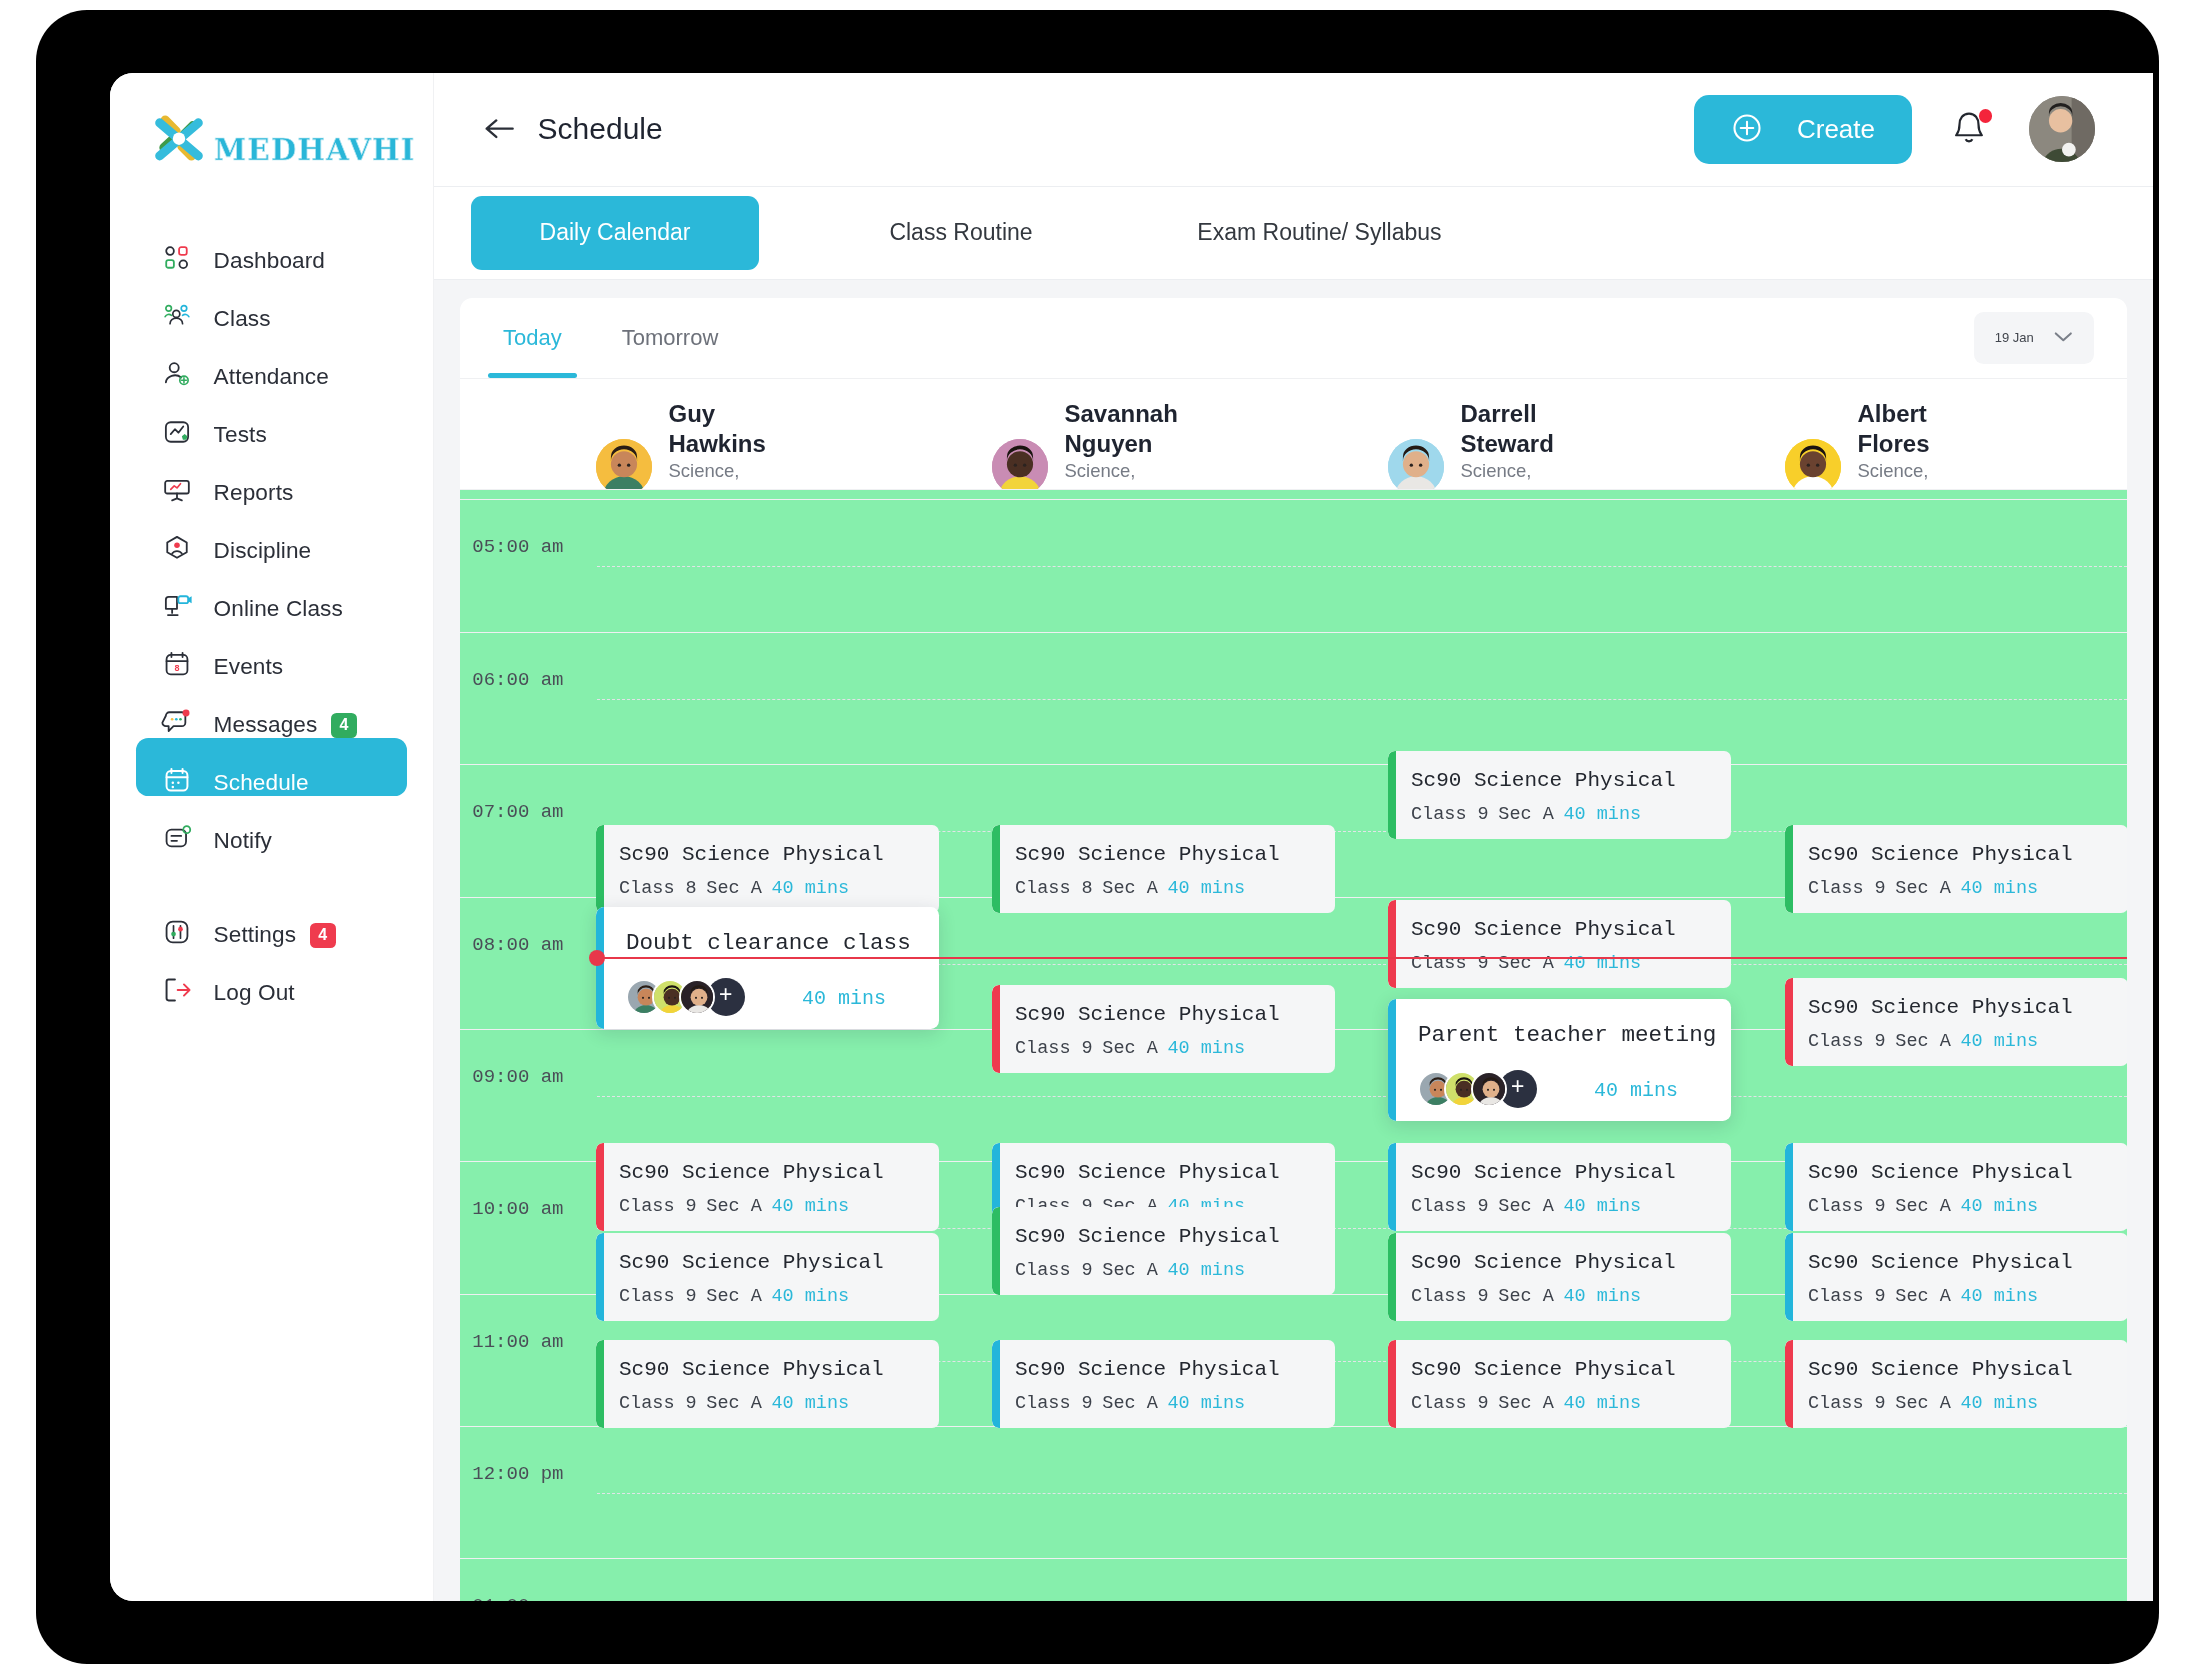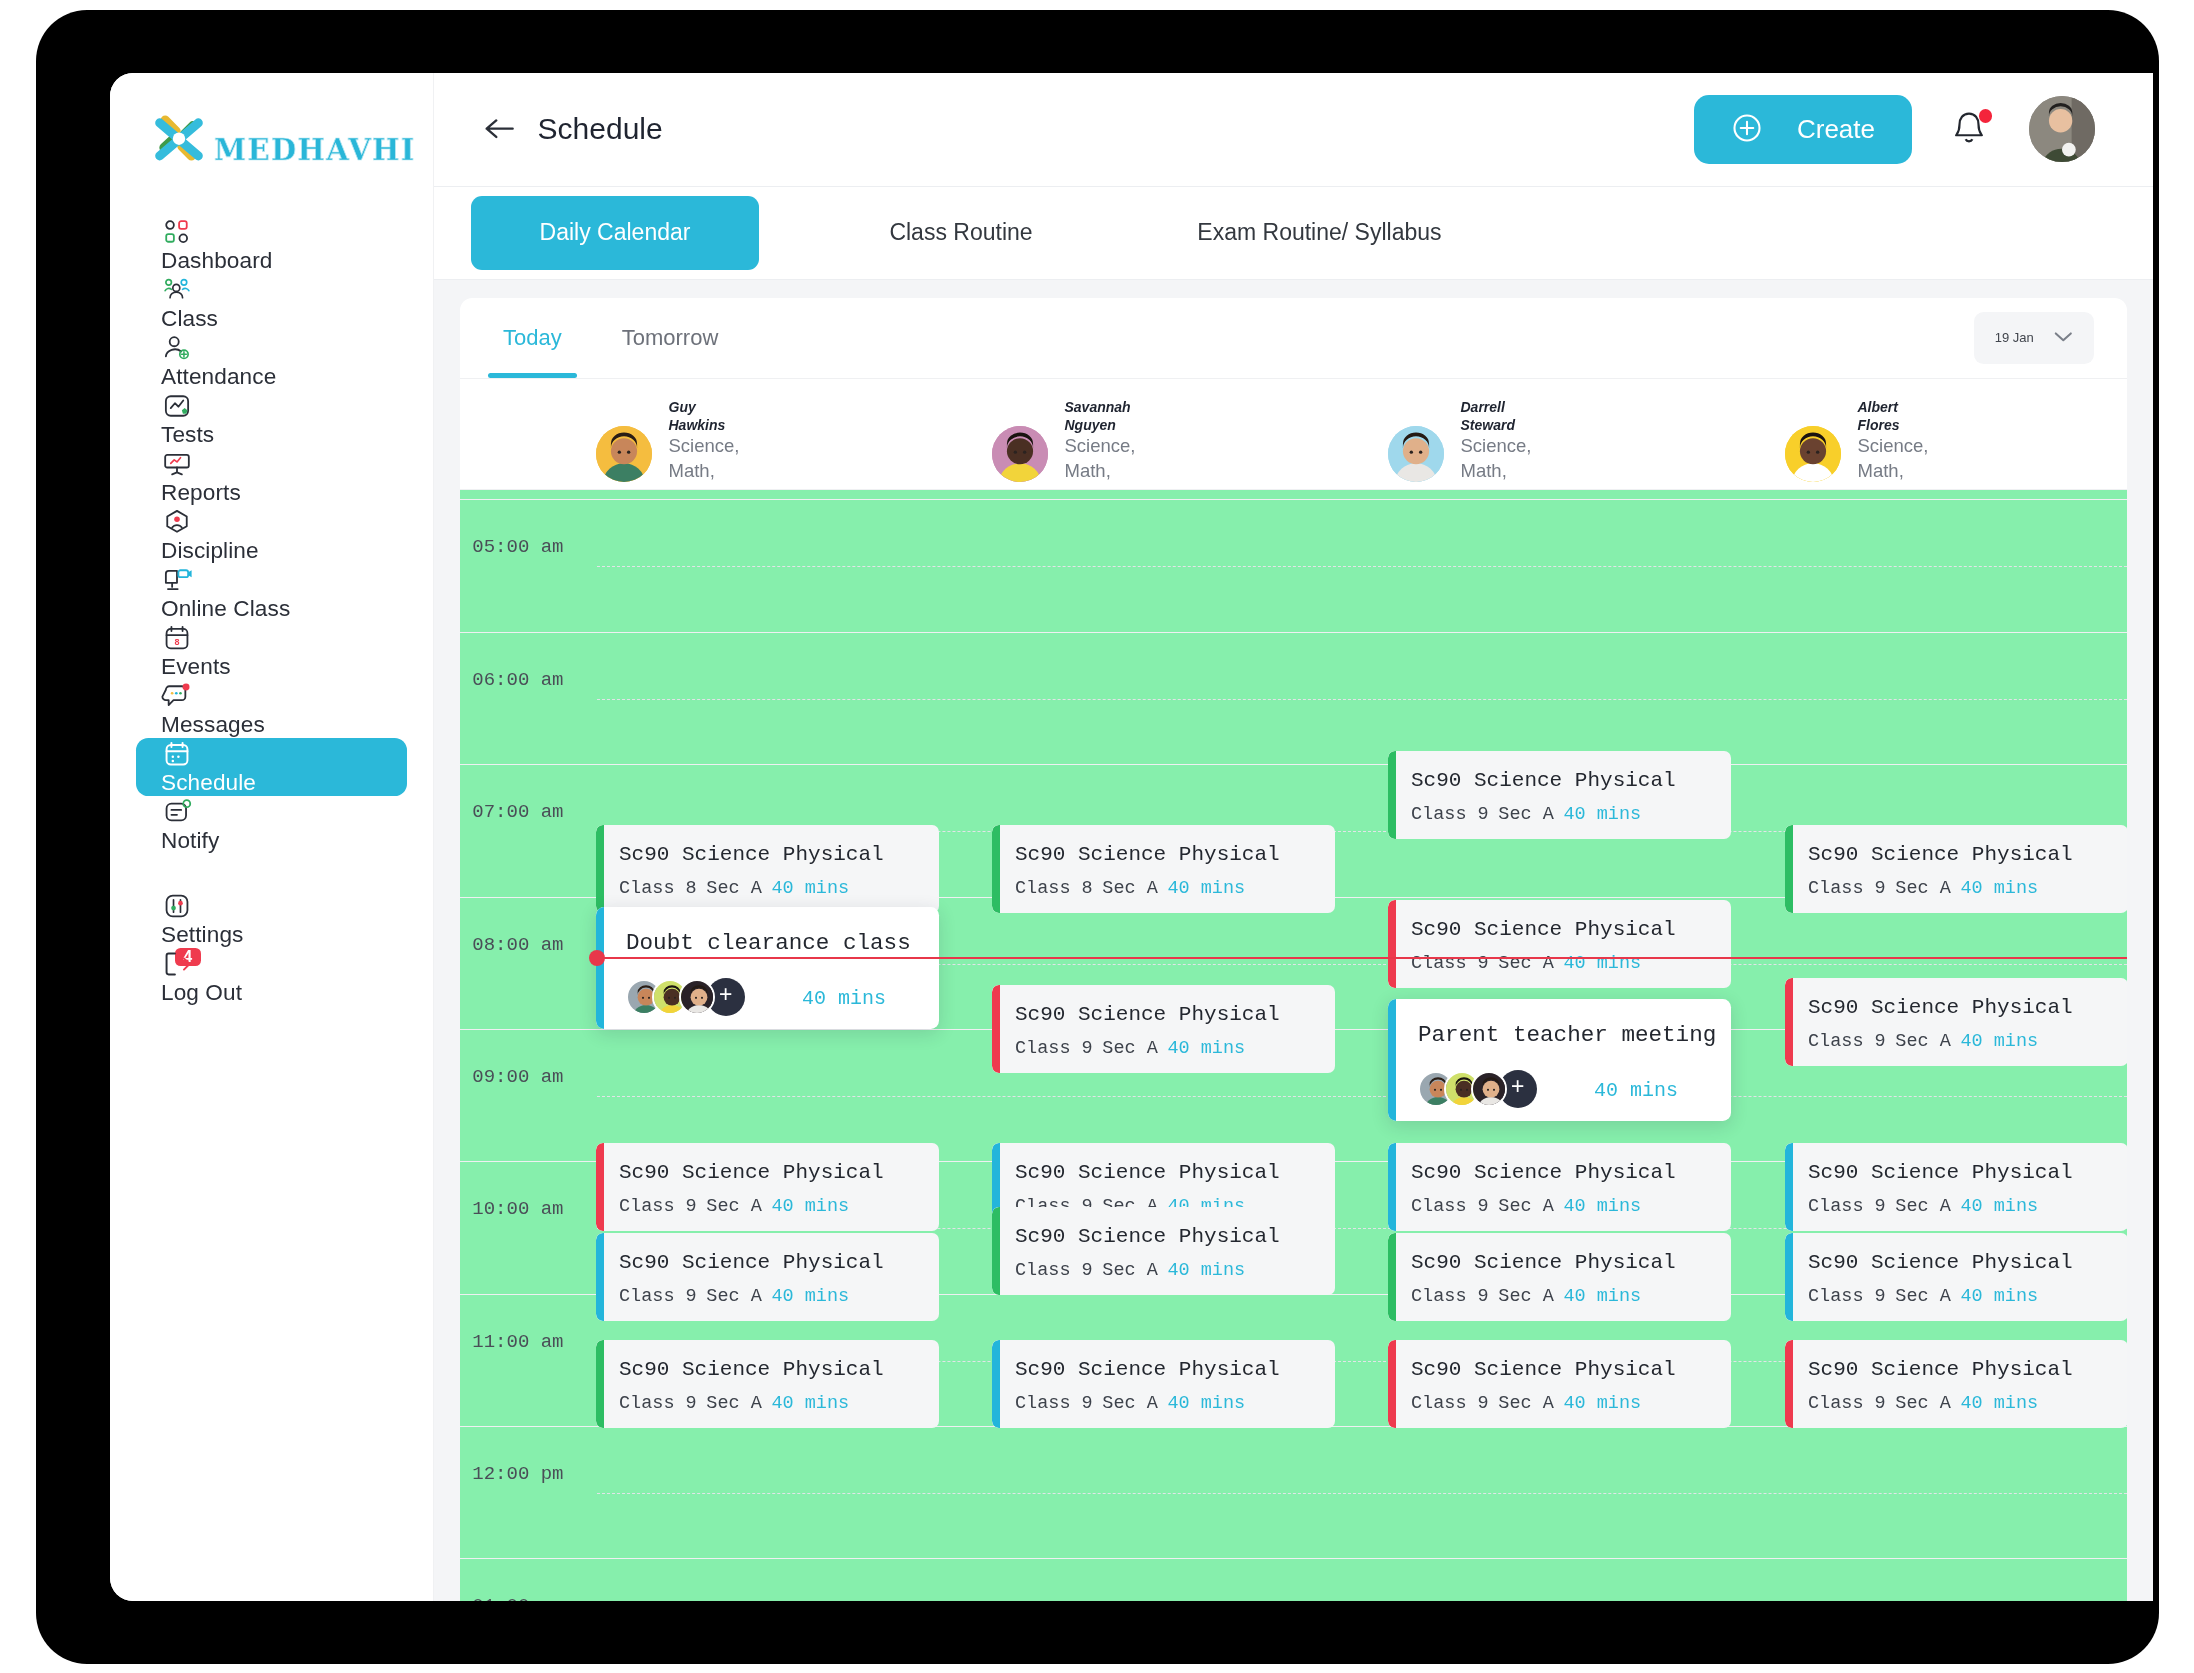--- a/index.html
+++ b/index.html
@@ -43,27 +43,26 @@
     font-family: "DejaVu Serif", serif;
     font-size: 29px; font-weight: 700;
     letter-spacing: 1.4px;
     color: #29b6d8;
     -webkit-text-stroke: 0.7px #b8e7f2;
   }
 
   #nav { position: absolute; left: 0; top: 143px; width: 100%; }
   .nav-item {
     position: relative;
-    display: flex; align-items: flex-start;
+    display: flex; align-items: flex-end;
     height: 58px;
     margin: 0 26px;
     padding-left: 25px;
     border-radius: 12.3px;
     cursor: pointer;
-    flex-direction: column;
   }
   .nav-item .nav-icon {
     width: 32px; height: 32px;
     flex: 0 0 32px;
     display: flex; align-items: center; justify-content: center;
     margin-right: 20.6px;
   }
   .nav-item .nav-label {
     font-size: 22.6px; color: #2b2f38; letter-spacing: 0.1px;
   }
@@ -198,21 +197,21 @@
   }
   #teachers-inner { position: absolute; left: 0; top: 0; height: 100%; }
   .teacher {
     position: absolute; top: 20.6px;
     display: flex; align-items: center; gap: 16.5px;
   }
   .t-avatar {
     width: 56px; height: 56px; border-radius: 50%;
     position: relative; overflow: hidden; flex: 0 0 56px;
   }
-  .t-name { font-size: 14px; color: #1f2430; font-weight: 600; line-height: 1.25; font-style: italic; }
+  .t-name { font-size: 24px; color: #1f2430; font-weight: 600; line-height: 1.25; }
   .t-sub  { font-size: 18.5px; color: #767b85; line-height: 1.35; }
 
   
   #grid-scroll {
     position: absolute; left: 0; right: 0;
     top: 192px; bottom: 0;
     overflow: hidden;
     background: #86efac;
     font-family: Liberation Mono, monospace;
   }

